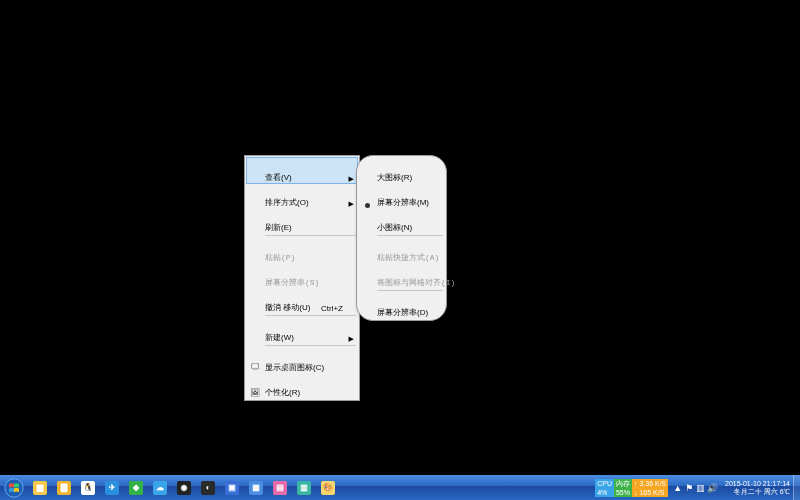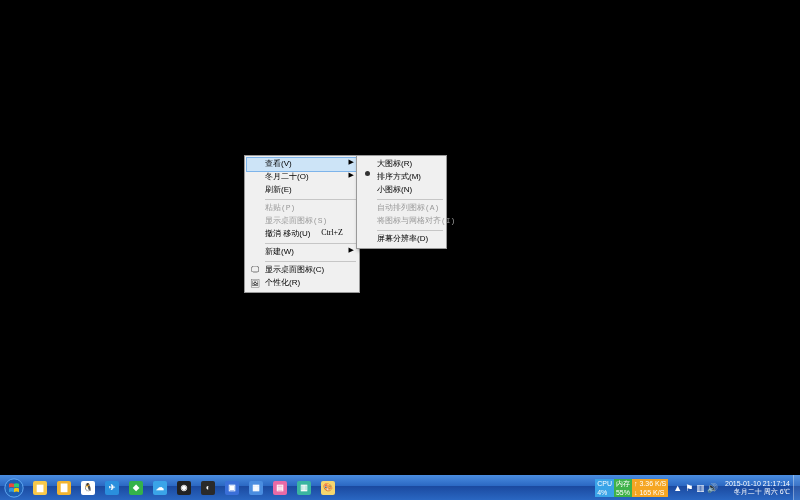--- a/index.html
+++ b/index.html
@@ -1,28 +1,28 @@
 <!DOCTYPE html>
 <html><head>
 <meta charset="utf-8">
 <style>
   html,body{margin:0;padding:0;width:800px;height:500px;overflow:hidden;font-family:"Microsoft YaHei","Segoe UI",Tahoma,sans-serif;font-size:8px;background:#000;}
   .desktop{position:absolute;inset:0;background:#000;}
   
   .menu{position:absolute;background:#f0f0f0;border:1px solid #999;box-shadow:2px 2px 4px rgba(0,0,0,.4);padding:2px;}
-  .menu .row{display:flex;align-items:flex-start;height:13px;padding:0 14px 0 18px;color:#000;white-space:nowrap;cursor:default;position:relative;}
+  .menu .row{display:flex;align-items:flex-end;height:13px;padding:12px 14px 0 18px;color:#000;white-space:nowrap;cursor:default;position:relative;}
   .menu .row.highlight{background:#cde4f7;border:1px solid #7eb4ea;margin:-1px;}
   .menu .row.disabled{color:#9a9a9a;font-family:Liberation Mono, monospace;}
   .menu .row .arrow{position:absolute;right:3px;font-size:7px;}
-  .menu .row .shortcut{position:absolute;right:14px;color:#000;font-family:Liberation Serif, serif;}
+  .menu .row .shortcut{position:absolute;right:14px;color:#000;}
   .menu hr{border:none;border-top:1px solid #c6c6c6;margin:2px 1px 2px 18px;}
   .menu .icon{position:absolute;left:2px;width:12px;height:12px;display:flex;align-items:center;justify-content:center;font-size:8px;}
   .menu .bullet{position:absolute;left:6px;width:5px;height:5px;border-radius:50%;background:#333;}
   #menu1{top:155px;left:244px;width:110px;}
-  #menu2{top:155px;left:356px;width:85px;}
+  #menu2{top:155px;left:356px;width:85px;border-radius:17px;}
   
   .taskbar{position:absolute;left:0;right:0;bottom:0;height:25px;background:linear-gradient(to bottom,#4a8de0 0%,#2a67c2 45%,#1b4aa0 46%,#2a67c2 100%);display:flex;align-items:center;}
   .start{width:28px;height:25px;display:flex;align-items:center;justify-content:center;cursor:pointer;}
   .start svg{width:20px;height:20px;}
   .tbicons{display:flex;align-items:center;height:100%;}
   .tbicon{width:24px;height:20px;margin:0 0px;display:flex;align-items:center;justify-content:center;border-radius:2px;cursor:pointer;}
   .tbicon .sq{width:14px;height:14px;border-radius:2px;display:flex;align-items:center;justify-content:center;color:#fff;font-size:8px;font-weight:bold;}
   .tray{margin-left:auto;display:flex;align-items:center;height:100%;}
   .gadget{display:flex;height:18px;font-size:7px;line-height:9px;margin-right:2px;}
   .gcol{display:flex;flex-direction:column;justify-content:center;padding:0 2px;color:#fff;}
@@ -37,32 +37,32 @@
 <body>
 
 <div class="desktop"></div>
 
 <div class="menu" id="menu1">
   <div class="row highlight">
     <span>查看(V)</span>
     <span class="arrow">▶</span>
   </div>
   <div class="row">
-    <span>冬月二十(O)</span>
+    <span>排序方式(O)</span>
     <span class="arrow">▶</span>
   </div>
   <div class="row">
     <span>刷新(E)</span>
   </div>
   <hr>
   <div class="row disabled">
     <span>粘贴(P)</span>
   </div>
   <div class="row disabled">
-    <span>显示桌面图标(S)</span>
+    <span>屏幕分辨率(S)</span>
   </div>
   <div class="row">
     <span>撤消 移动(U)</span>
     <span class="shortcut">Ctrl+Z</span>
   </div>
   <hr>
   <div class="row">
     <span>新建(W)</span>
     <span class="arrow">▶</span>
   </div>
@@ -76,28 +76,28 @@
     <span>个性化(R)</span>
   </div>
 </div>
 
 <div class="menu" id="menu2">
   <div class="row">
     <span>大图标(R)</span>
   </div>
   <div class="row">
     <span class="bullet"></span>
-    <span>排序方式(M)</span>
+    <span>屏幕分辨率(M)</span>
   </div>
   <div class="row">
     <span>小图标(N)</span>
   </div>
   <hr>
   <div class="row disabled">
-    <span>自动排列图标(A)</span>
+    <span>粘贴快捷方式(A)</span>
   </div>
   <div class="row disabled">
     <span>将图标与网格对齐(I)</span>
   </div>
   <hr>
   <div class="row">
     <span>屏幕分辨率(D)</span>
   </div>
 </div>
 

